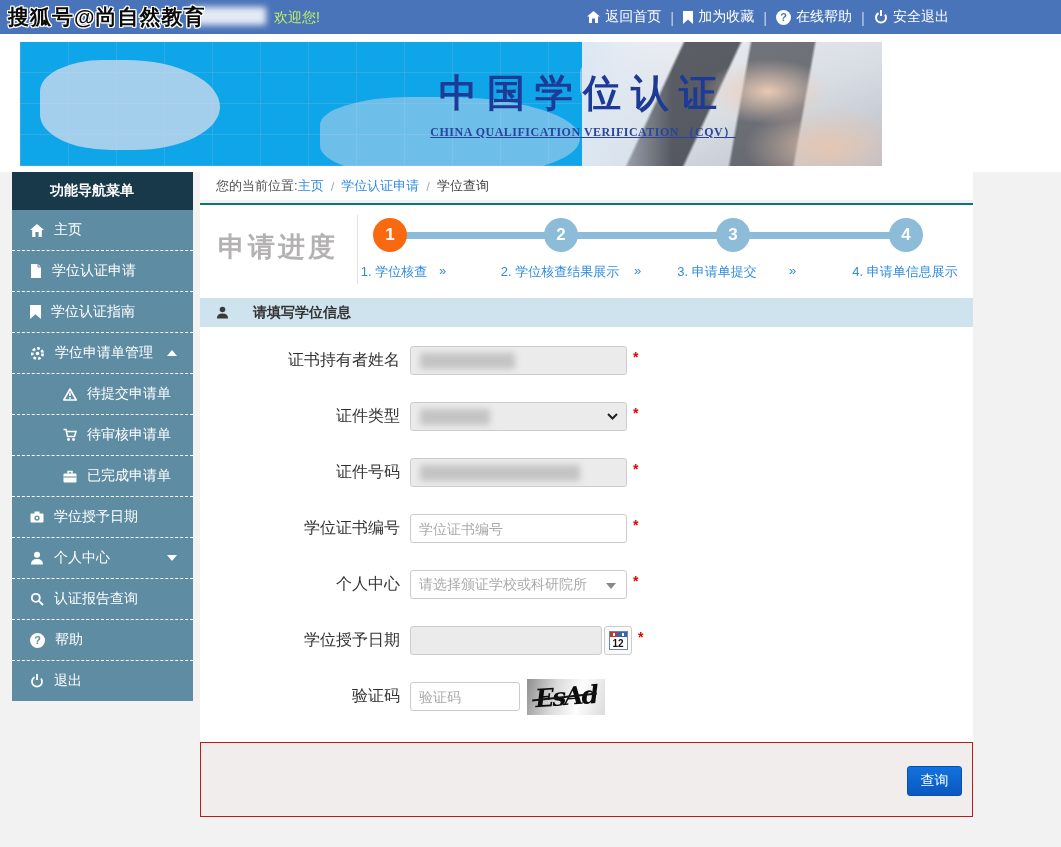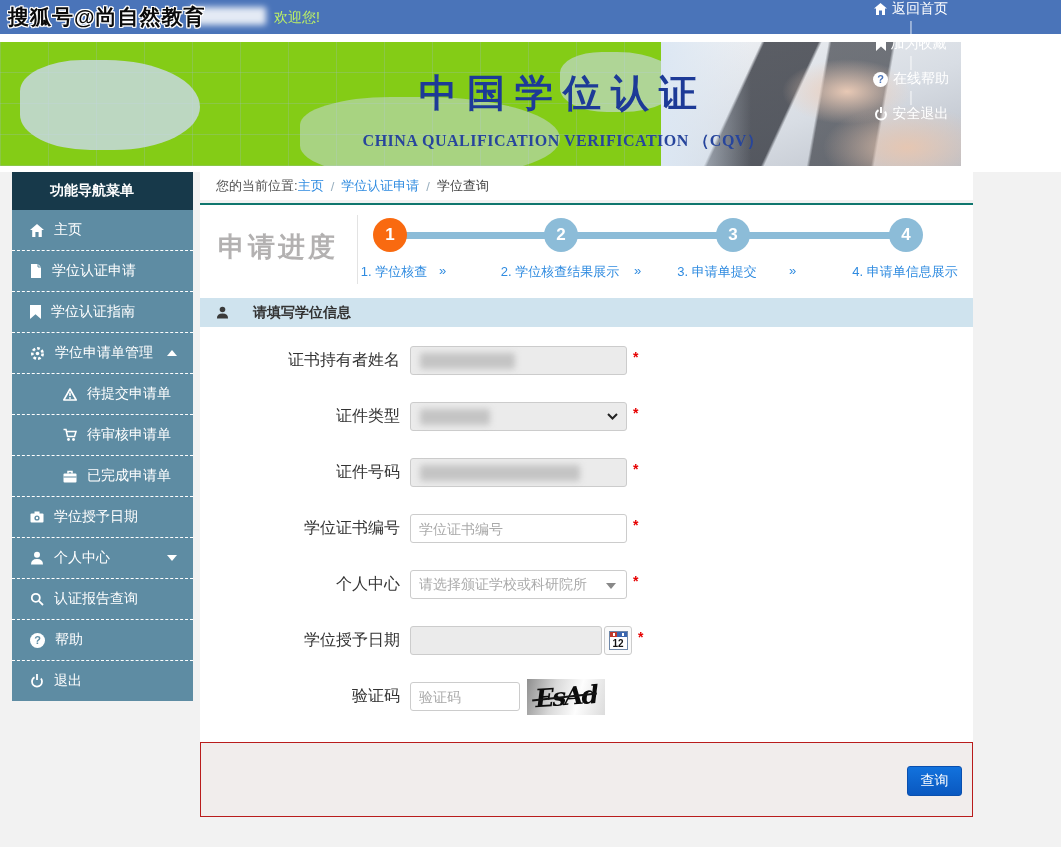--- a/index.html
+++ b/index.html
@@ -5,47 +5,47 @@
   html,body{margin:0;padding:0;}
   body{font-family:"Liberation Sans","DejaVu Sans",sans-serif;background:#f2f2f2;}
   .page{position:relative;width:1061px;height:847px;overflow:hidden;background:#f2f2f2;}
 
   
   .topbar{position:absolute;left:0;top:0;width:1061px;height:34px;background:#4a74b9;color:#fff;z-index:4;}
   .wm{position:absolute;left:8px;top:3px;font-size:21px;font-weight:bold;color:#0a0a0a;letter-spacing:1px;z-index:6;
       text-shadow:-1px -1px 0 #fff,1px -1px 0 #fff,-1px 1px 0 #fff,1px 1px 0 #fff,0 1px 0 #fff,0 -1px 0 #fff,1px 0 0 #fff,-1px 0 0 #fff;}
   .greet-blur{position:absolute;left:190px;top:7px;width:76px;height:18px;background:rgba(255,255,255,.85);filter:blur(3px);border-radius:2px;}
   .greet{position:absolute;left:274px;top:9px;font-size:14px;color:#bef264;}
-  .toplinks{position:absolute;right:112px;top:0;height:34px;display:flex;align-items:center;flex-direction:column;}
+  .toplinks{position:absolute;right:112px;top:0;height:34px;display:flex;align-items:center;}
   .toplink{display:flex;align-items:center;gap:5px;color:#fff;font-size:14px;text-decoration:none;cursor:pointer;}
   .topsep{opacity:.65;margin:0 9px;font-size:15px;}
   .icon-help-badge{display:inline-flex;align-items:center;justify-content:center;width:15px;height:15px;border-radius:50%;background:#fff;color:#4a74b9;font-size:11px;font-weight:bold;}
   .sidebar .icon-help-badge{background:#fff;color:#5e8ca3;}
 
   
   .header-band{position:absolute;left:0;top:34px;width:1061px;height:138px;background:#fff;}
-  .banner{position:absolute;left:0;top:8px;width:961px;height:124px;background:#84cc16;overflow:hidden;}
+  .banner{position:absolute;left:20px;top:8px;width:862px;height:124px;background:#0ea5e9;overflow:hidden;}
   .map-blob{position:absolute;background:#cbdaec;border-radius:40% 60% 55% 45%;opacity:.8;}
   .b1{left:20px;top:18px;width:180px;height:90px;}
   .b2{left:300px;top:55px;width:260px;height:80px;opacity:.5;}
   .b3{left:560px;top:10px;width:120px;height:60px;opacity:.6;}
   .map-grid{position:absolute;inset:0;background:
       repeating-linear-gradient(0deg,rgba(160,185,215,.25) 0 1px,transparent 1px 31px),
       repeating-linear-gradient(90deg,rgba(160,185,215,.25) 0 1px,transparent 1px 48px);}
   .banner-photo{position:absolute;right:0;top:0;width:300px;height:124px;
       background:
       linear-gradient(to right,#dce7f3 0%,rgba(220,231,243,0) 30%),
       radial-gradient(ellipse 90px 45px at 62% 40%,rgba(238,205,184,.95),rgba(238,205,184,0) 72%),
       radial-gradient(ellipse 120px 60px at 82% 85%,rgba(233,198,175,.9),rgba(233,198,175,0) 70%),
       linear-gradient(115deg,rgba(43,46,54,0) 28%,rgba(43,46,54,.75) 29%,rgba(43,46,54,.75) 44%,rgba(43,46,54,0) 45%),
       linear-gradient(100deg,rgba(50,53,60,0) 52%,rgba(50,53,60,.65) 53%,rgba(50,53,60,.65) 72%,rgba(50,53,60,0) 73%),
       linear-gradient(160deg,#f0f2f5 0%,#d8dde4 55%,#b9bec7 100%);}
   .banner-text{position:absolute;left:333px;top:26px;width:460px;text-align:center;z-index:2;}
   .banner-title{font-family:"Liberation Serif","DejaVu Serif",serif;font-size:38px;font-weight:bold;color:#1d3a97;letter-spacing:10px;}
-  .banner-sub{font-family:"Liberation Serif","DejaVu Serif",serif;font-size:16px;font-weight:bold;color:#27459c;margin-top:12px;letter-spacing:.5px;}
+  .banner-sub{font-family:"Liberation Serif","DejaVu Serif",serif;font-size:12px;font-weight:bold;color:#27459c;margin-top:5px;letter-spacing:.5px;text-decoration:underline;}
 
   
   .sidebar{position:absolute;left:12px;top:172px;width:181px;background:#5e8ca3;z-index:2;}
   .side-header{height:38px;background:#17394a;color:#fff;font-weight:bold;font-size:14px;display:flex;align-items:center;padding-left:38px;box-sizing:border-box;}
   .side-item{height:40px;display:flex;align-items:center;gap:10px;padding-left:18px;color:#fff;font-size:14px;border-bottom:1px dashed #fff;cursor:pointer;position:relative;box-sizing:content-box;}
   .side-item:last-child{border-bottom:none;}
   .side-item.sub{padding-left:51px;}
   .sicon{flex:0 0 auto;}
   .caret{position:absolute;right:16px;width:0;height:0;border-left:5px solid transparent;border-right:5px solid transparent;}
   .caret.up{border-bottom:6px solid #fff;}

